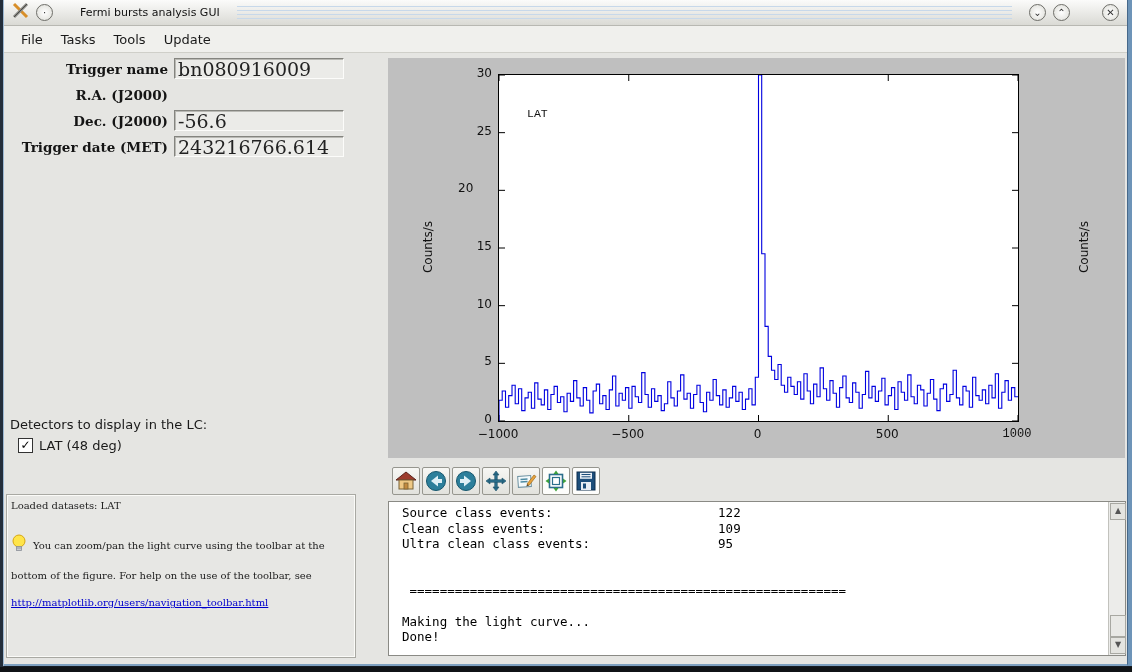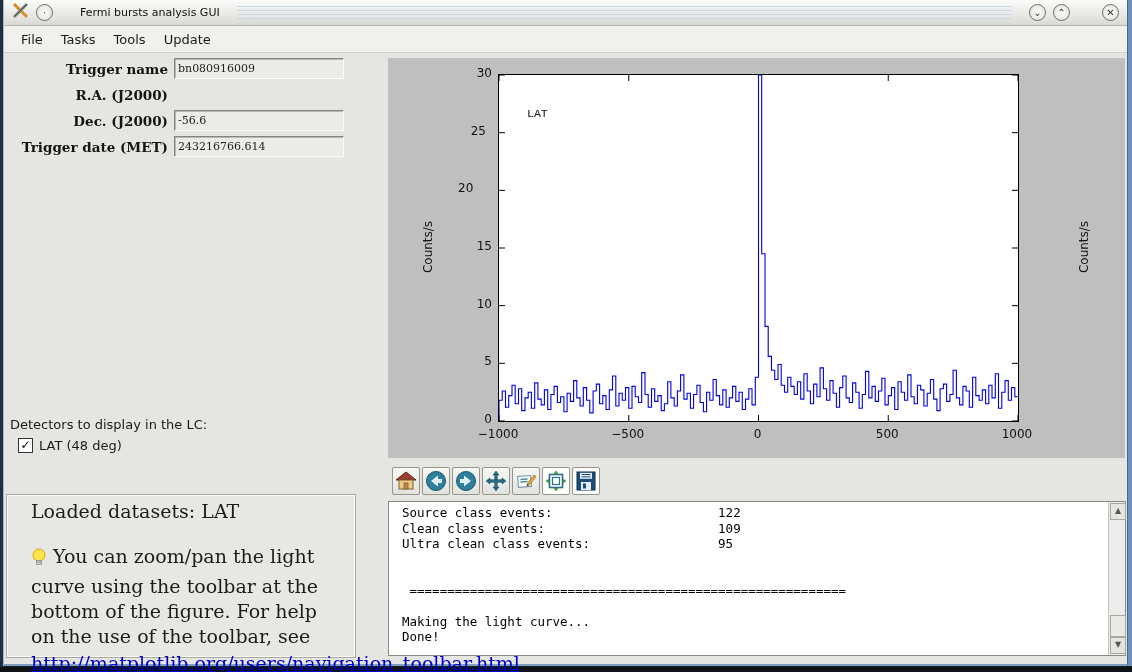--- a/index.html
+++ b/index.html
@@ -27,32 +27,32 @@
            border-bottom:1px solid #cfcfc9;display:flex;align-items:center;padding-left:8px;}
   .menu-item{font-size:13px;color:#1a1a1a;padding:4px 9px;}
 
   
   .form-row{position:absolute;height:23px;}
   .form-label{position:absolute;left:4px;width:160px;text-align:right;
               font-family:"DejaVu Serif",serif;font-weight:bold;font-size:13.5px;
               color:#141414;line-height:23px;}
   .form-field{position:absolute;left:170px;width:162px;height:19px;background:#ebebe8;
               border:1px solid #84847f;border-bottom-color:#fcfcfa;border-right-color:#fcfcfa;
-              font-family:"DejaVu Serif",serif;font-size:11px;color:#222;padding:0 3px;
+              font-family:"DejaVu Serif",serif;font-size:19px;color:#222;padding:0 3px;
               box-shadow:inset 1px 1px 0 #b9b9b4;}
   #detectors-label{position:absolute;left:6px;top:417px;font-size:13px;color:#1a1a1a;}
   #detector-row{position:absolute;left:14px;top:438px;display:flex;align-items:center;gap:6px;}
   #detector-box{width:13px;height:13px;background:#fff;border:1px solid #333;
                 font-size:12px;line-height:12px;text-align:center;color:#000;}
   #detector-text{font-size:13px;color:#1a1a1a;}
 
   
   #info-panel{position:absolute;left:2px;top:494px;width:350px;height:164px;background:#e7e7e4;
               border:1px solid #a9a9a3;box-shadow:inset 0 0 0 1px #fbfbf8;box-sizing:border-box;
-              padding:5px 24px;font-family:"DejaVu Serif",serif;font-size:19px;color:#1c1c1c;}
+              padding:5px 4px;font-family:"DejaVu Serif",serif;font-size:10px;color:#1c1c1c;}
   #loaded-line{margin:0 0 22px 0;}
   #tip-text{line-height:25px;}
   #bulb{display:inline-block;vertical-align:-5px;margin-right:6px;}
   #toolbar-link{color:#0000cc;text-decoration:underline;display:inline-block;margin-top:2px;
                 line-height:25px;}
 
   
   #figure{position:absolute;left:384px;top:58px;width:737px;height:400px;background:#bfbfbf;}
   #axes{position:absolute;left:110px;top:16px;width:519px;height:346px;background:#ffffff;
         border:1px solid #000;box-sizing:content-box;}
@@ -187,27 +187,27 @@
             </g>
           <path id="lc-path" fill="none" stroke-width="1.1" d="M0,346L0.0,325.2L3.2,325.2L3.2,316.0L6.5,316.0L6.5,332.2L9.7,332.2L9.7,320.6L13.0,320.6L13.0,310.2L16.2,310.2L16.2,328.7L19.5,328.7L19.5,313.7L22.7,313.7L22.7,335.6L26.0,335.6L26.0,322.9L29.2,322.9L29.2,317.2L32.4,317.2L32.4,333.3L35.7,333.3L35.7,307.9L38.9,307.9L38.9,324.1L42.2,324.1L42.2,329.9L45.4,329.9L45.4,314.9L48.7,314.9L48.7,334.5L51.9,334.5L51.9,319.5L55.1,319.5L55.1,311.4L58.4,311.4L58.4,327.5L61.6,327.5L61.6,321.8L64.9,321.8L64.9,336.8L68.1,336.8L68.1,318.3L71.4,318.3L71.4,326.4L74.6,326.4L74.6,305.6L77.8,305.6L77.8,322.9L81.1,322.9L81.1,331.0L84.3,331.0L84.3,312.6L87.6,312.6L87.6,325.2L90.8,325.2L90.8,337.9L94.1,337.9L94.1,316.0L97.3,316.0L97.3,309.1L100.6,309.1L100.6,328.7L103.8,328.7L103.8,320.6L107.0,320.6L107.0,334.5L110.3,334.5L110.3,314.9L113.5,314.9L113.5,301.0L116.8,301.0L116.8,331.0L120.0,331.0L120.0,318.3L123.3,318.3L123.3,325.2L126.5,325.2L126.5,312.6L129.8,312.6L129.8,333.3L133.0,333.3L133.0,311.4L136.2,311.4L136.2,321.8L139.5,321.8L139.5,327.5L142.7,327.5L142.7,297.6L146.0,297.6L146.0,319.5L149.2,319.5L149.2,332.2L152.5,332.2L152.5,313.7L155.7,313.7L155.7,326.4L158.9,326.4L158.9,320.6L162.2,320.6L162.2,335.6L165.4,335.6L165.4,328.7L168.7,328.7L168.7,306.8L171.9,306.8L171.9,322.9L175.2,322.9L175.2,331.0L178.4,331.0L178.4,316.0L181.6,316.0L181.6,299.9L184.9,299.9L184.9,324.1L188.1,324.1L188.1,318.3L191.4,318.3L191.4,333.3L194.6,333.3L194.6,319.5L197.9,319.5L197.9,310.2L201.1,310.2L201.1,327.5L204.4,327.5L204.4,336.8L207.6,336.8L207.6,317.2L210.8,317.2L210.8,325.2L214.1,325.2L214.1,304.5L217.3,304.5L217.3,320.6L220.6,320.6L220.6,329.9L223.8,329.9L223.8,314.9L227.1,314.9L227.1,332.2L230.3,332.2L230.3,322.9L233.6,322.9L233.6,311.4L236.8,311.4L236.8,326.4L240.0,326.4L240.0,317.2L243.3,317.2L243.3,334.5L246.5,334.5L246.5,324.1L249.8,324.1L249.8,313.7L253.0,313.7L253.0,329.9L256.3,329.9L256.3,302.2L259.5,302.2L259.5,0.0L262.7,0.0L262.7,178.8L266.0,178.8L266.0,251.4L269.2,251.4L269.2,281.4L272.5,281.4L272.5,295.3L275.7,295.3L275.7,304.5L279.0,304.5L279.0,289.5L282.2,289.5L282.2,310.2L285.5,310.2L285.5,317.2L288.7,317.2L288.7,302.2L291.9,302.2L291.9,311.4L295.2,311.4L295.2,319.5L298.4,319.5L298.4,306.8L301.7,306.8L301.7,324.1L304.9,324.1L304.9,298.7L308.2,298.7L308.2,316.0L311.4,316.0L311.4,328.7L314.6,328.7L314.6,309.1L317.9,309.1L317.9,321.8L321.1,321.8L321.1,292.9L324.4,292.9L324.4,313.7L327.6,313.7L327.6,325.2L330.9,325.2L330.9,305.6L334.1,305.6L334.1,318.3L337.4,318.3L337.4,332.2L340.6,332.2L340.6,312.6L343.8,312.6L343.8,301.0L347.1,301.0L347.1,322.9L350.3,322.9L350.3,327.5L353.6,327.5L353.6,307.9L356.8,307.9L356.8,317.2L360.1,317.2L360.1,333.3L363.3,333.3L363.3,319.5L366.5,319.5L366.5,296.4L369.8,296.4L369.8,322.9L373.0,322.9L373.0,311.4L376.3,311.4L376.3,326.4L379.5,326.4L379.5,316.0L382.8,316.0L382.8,303.3L386.0,303.3L386.0,329.9L389.3,329.9L389.3,320.6L392.5,320.6L392.5,312.6L395.7,312.6L395.7,334.5L399.0,334.5L399.0,306.8L402.2,306.8L402.2,317.2L405.5,317.2L405.5,325.2L408.7,325.2L408.7,299.9L412.0,299.9L412.0,321.8L415.2,321.8L415.2,328.7L418.4,328.7L418.4,310.2L421.7,310.2L421.7,314.9L424.9,314.9L424.9,331.0L428.2,331.0L428.2,318.3L431.4,318.3L431.4,304.5L434.7,304.5L434.7,324.1L437.9,324.1L437.9,335.6L441.1,335.6L441.1,313.7L444.4,313.7L444.4,309.1L447.6,309.1L447.6,326.4L450.9,326.4L450.9,319.5L454.1,319.5L454.1,295.3L457.4,295.3L457.4,322.9L460.6,322.9L460.6,329.9L463.9,329.9L463.9,311.4L467.1,311.4L467.1,316.0L470.3,316.0L470.3,332.2L473.6,332.2L473.6,302.2L476.8,302.2L476.8,320.6L480.1,320.6L480.1,325.2L483.3,325.2L483.3,314.9L486.6,314.9L486.6,328.7L489.8,328.7L489.8,310.2L493.0,310.2L493.0,322.9L496.3,322.9L496.3,298.7L499.5,298.7L499.5,333.3L502.8,333.3L502.8,317.2L506.0,317.2L506.0,305.6L509.3,305.6L509.3,325.2L512.5,325.2L512.5,312.6L515.8,312.6L515.8,321.8L519.0,321.8" stroke="#0000e0"></path>
         </svg>
         <span id="series-label">LAT</span>
       </div>
       <div id="tick-labels">
           <span class="tick-label" style="left: 85px; top: 369px; width: 50px; text-align: center;">−1000</span>
           <span class="tick-label" style="left: 214.75px; top: 369px; width: 50px; text-align: center;">−500</span>
           <span class="tick-label" style="left: 344.5px; top: 369px; width: 50px; text-align: center;">0</span>
           <span class="tick-label" style="left: 474.25px; top: 369px; width: 50px; text-align: center;">500</span>
-          <span class="tick-label" style="left: 604px; top: 369px; width: 50px; text-align: center;">1000</span>
+          <span class="tick-label" style="left: 604px; top: 369px; width: 50px; text-align: center; font-family: Liberation Mono, monospace;">1000</span>
           <span class="tick-label" style="left: 70px; top: 354px; width: 34px; text-align: right;">0</span>
           <span class="tick-label" style="left: 70px; top: 296.333px; width: 34px; text-align: right;">5</span>
           <span class="tick-label" style="left: 70px; top: 238.667px; width: 34px; text-align: right;">10</span>
           <span class="tick-label" style="left: 70px; top: 181px; width: 34px; text-align: right;">15</span>
           <span class="tick-label" style="left: 70px; top: 123.333px; width: 34px; text-align: left;">20</span>
-          <span class="tick-label" style="left: 64px; top: 65.6667px; width: 34px; text-align: right;">25</span>
+          <span class="tick-label" style="left: 70px; top: 65.6667px; width: 34px; text-align: right;">25</span>
           <span class="tick-label" style="left: 70px; top: 8px; width: 34px; text-align: right;">30</span>
         </div>
     </div>
 
     <div id="plot-toolbar">
       <div class="tb-btn">
         <svg width="22" height="22" viewBox="0 0 22 22">
           <polygon points="11,2 21,10 1,10" fill="#9d3b2c" stroke="#5a241c" stroke-width="1"></polygon>
           <rect x="4" y="10" width="14" height="9" fill="#efc985" stroke="#7a6336" stroke-width="1"></rect>
           <rect x="9" y="13" width="4" height="6" fill="#c28a3f" stroke="#7a6336" stroke-width="0.8"></rect>

